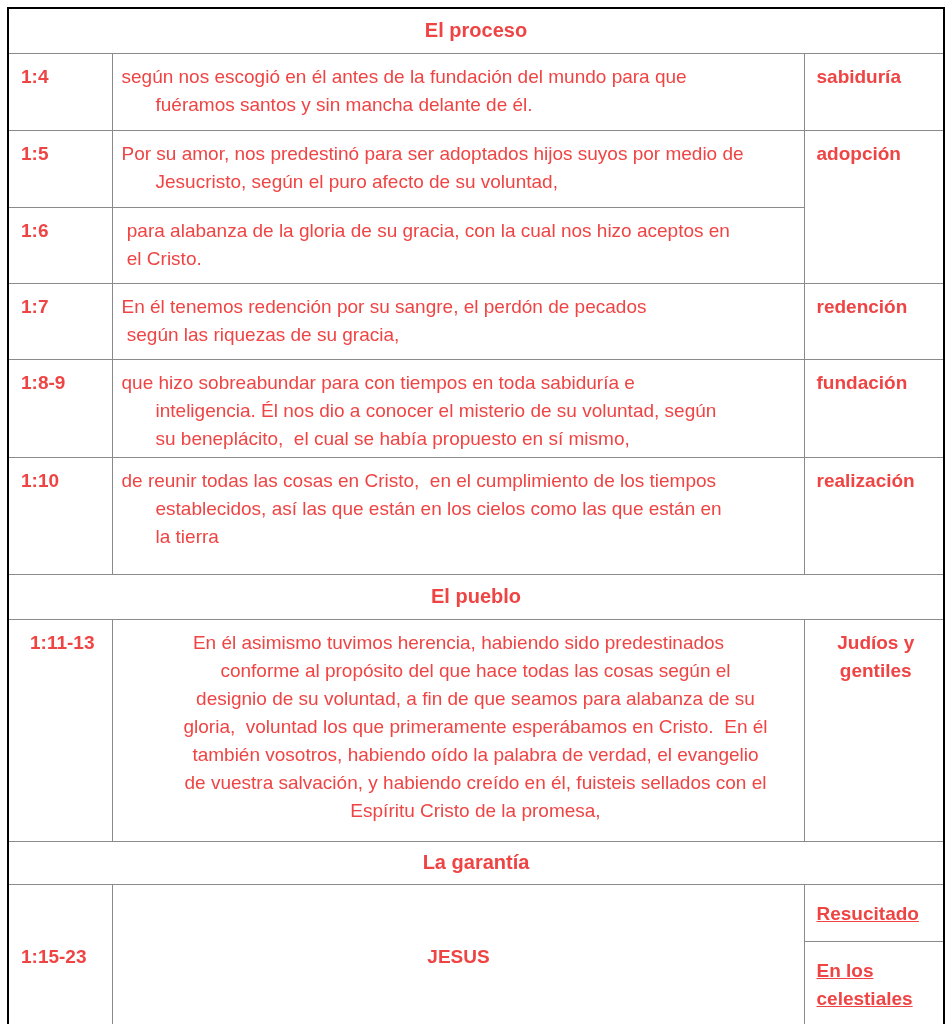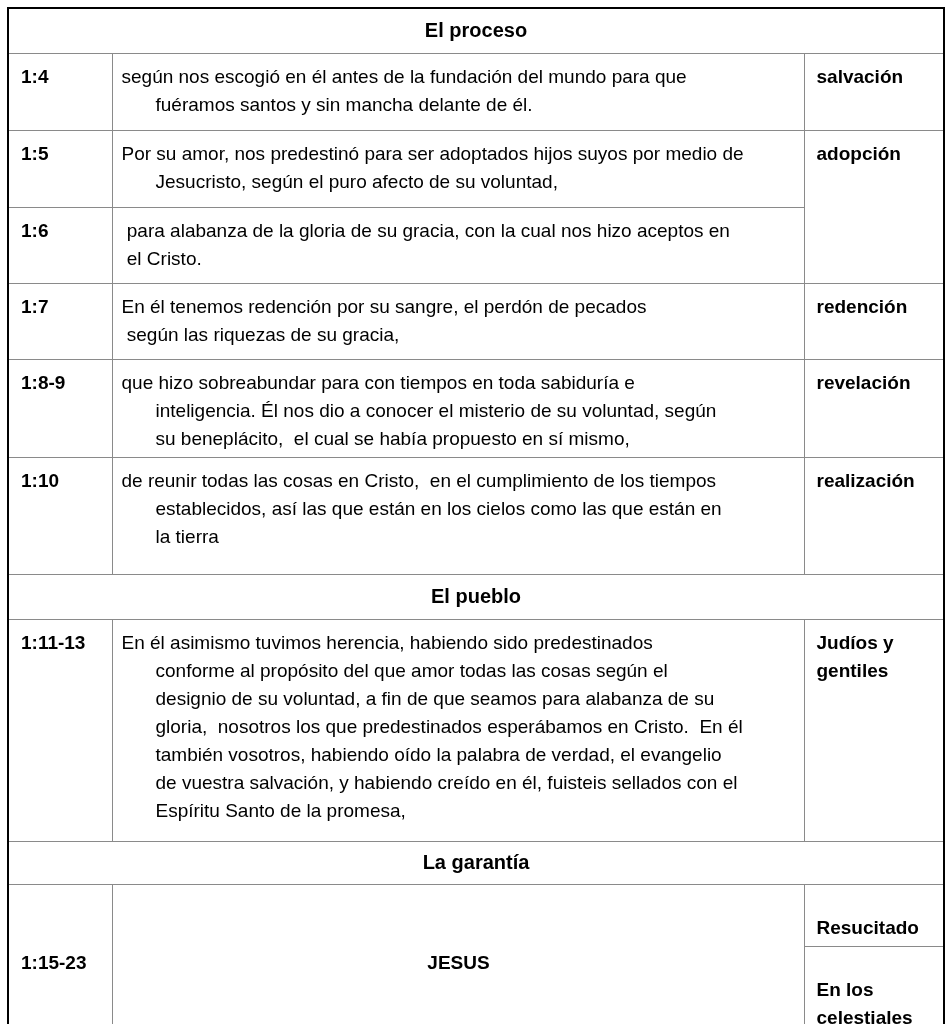--- a/index.html
+++ b/index.html
@@ -7,21 +7,21 @@
     padding: 0;
     background: #ffffff;
   }
   .page {
     width: 934px;
     height: 1024px;
     background: #ffffff;
     box-sizing: border-box;
     padding: 7px;
     font-family: "Liberation Sans", sans-serif;
-    color: #000000;
+    color: #ef4444;
   }
   table.outline {
     border-collapse: collapse;
     table-layout: fixed;
     width: 936px;
     border: 2px solid #000000;
     font-size: 19px;
   }
   col.c-ref   { width: 104px; }
   col.c-text  { width: 692px; }
@@ -44,21 +44,22 @@
     padding-left: 12px;
     white-space: nowrap;
     line-height: 28px;
   }
   td.label {
     font-weight: bold;
     padding-left: 12px;
     line-height: 28px;
   }
   td.label-pad {
-    padding-top: 29px;
+    padding-top: 15px;
+    text-decoration: underline;
   }
   .line {
     white-space: pre-wrap;
     line-height: 28px;
   }
   .ind { padding-left: 34px; }
   td.jesus {
     text-align: center;
     vertical-align: middle;
     font-weight: bold;
@@ -66,21 +67,21 @@
   }
   td.ref-mid {
     vertical-align: middle;
   }
   tr.h45  { height: 45px; }
   tr.h43  { height: 43px; }
   tr.h77  { height: 77px; }
   tr.h76  { height: 76px; margin-top: 36px; }
   tr.h95  { height: 95px; }
   tr.h117 { height: 117px; }
-  tr.h222 { height: 222px; }
+  tr.h222 { height: 222px; text-align: center; }
   tr.h57  { height: 57px; }
   tr.h85  { height: 85px; }
 </style>
 </head>
 <body>
 
 <div class="page">
   <table class="outline">
     <colgroup>
       <col class="c-ref">
@@ -92,21 +93,21 @@
         <tr class="h45">
       <td class="section" colspan="3">El proceso</td>
     </tr>
 
     <tr class="h77">
       <td class="ref">1:4</td>
       <td>
         <div class="line">según nos escogió en él antes de la fundación del mundo para que</div>
         <div class="line ind">fuéramos santos y sin mancha delante de él.</div>
       </td>
-      <td class="label">salvación</td>
+      <td class="label">sabiduría</td>
     </tr>
 
     <tr class="h77">
       <td class="ref">1:5</td>
       <td>
         <div class="line">Por su amor, nos predestinó para ser adoptados hijos suyos por medio de</div>
         <div class="line ind">Jesucristo, según el puro afecto de su voluntad,</div>
       </td>
       <td class="label" rowspan="2">adopción</td>
     </tr>
@@ -128,47 +129,47 @@
       <td class="label">redención</td>
     </tr>
 
     <tr class="h95">
       <td class="ref">1:8-9</td>
       <td>
         <div class="line">que hizo sobreabundar para con tiempos en toda sabiduría e</div>
         <div class="line ind">inteligencia. Él nos dio a conocer el misterio de su voluntad, según</div>
         <div class="line ind">su beneplácito,  el cual se había propuesto en sí mismo,</div>
       </td>
-      <td class="label">revelación</td>
+      <td class="label">fundación</td>
     </tr>
 
     <tr class="h117">
       <td class="ref">1:10</td>
       <td>
         <div class="line">de reunir todas las cosas en Cristo,  en el cumplimiento de los tiempos</div>
         <div class="line ind">establecidos, así las que están en los cielos como las que están en</div>
         <div class="line ind">la tierra</div>
       </td>
       <td class="label">realización</td>
     </tr>
 
     <tr class="h45">
       <td class="section" colspan="3">El pueblo</td>
     </tr>
 
     <tr class="h222">
       <td class="ref">1:11-13</td>
       <td>
         <div class="line">En él asimismo tuvimos herencia, habiendo sido predestinados</div>
-        <div class="line ind">conforme al propósito del que amor todas las cosas según el</div>
+        <div class="line ind">conforme al propósito del que hace todas las cosas según el</div>
         <div class="line ind">designio de su voluntad, a fin de que seamos para alabanza de su</div>
-        <div class="line ind">gloria,  nosotros los que predestinados esperábamos en Cristo.  En él</div>
+        <div class="line ind">gloria,  voluntad los que primeramente esperábamos en Cristo.  En él</div>
         <div class="line ind">también vosotros, habiendo oído la palabra de verdad, el evangelio</div>
         <div class="line ind">de vuestra salvación, y habiendo creído en él, fuisteis sellados con el</div>
-        <div class="line ind">Espíritu Santo de la promesa,</div>
+        <div class="line ind">Espíritu Cristo de la promesa,</div>
       </td>
       <td class="label">Judíos y gentiles</td>
     </tr>
 
     <tr class="h43">
       <td class="section" colspan="3">La garantía</td>
     </tr>
 
     <tr class="h57">
       <td class="ref ref-mid" rowspan="2">1:15-23</td>

